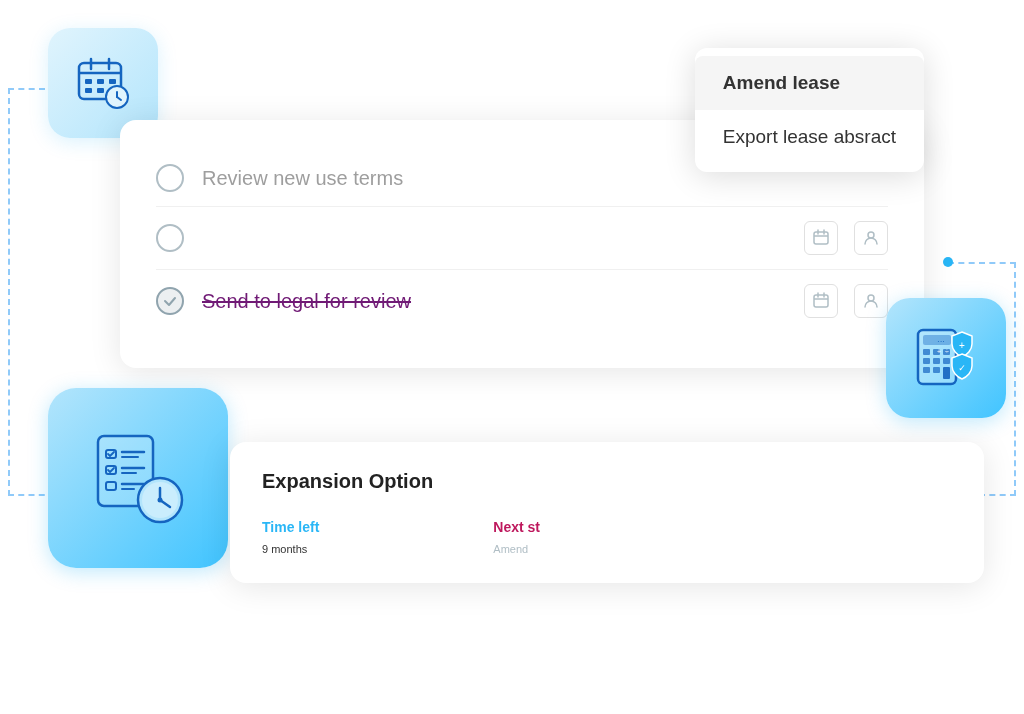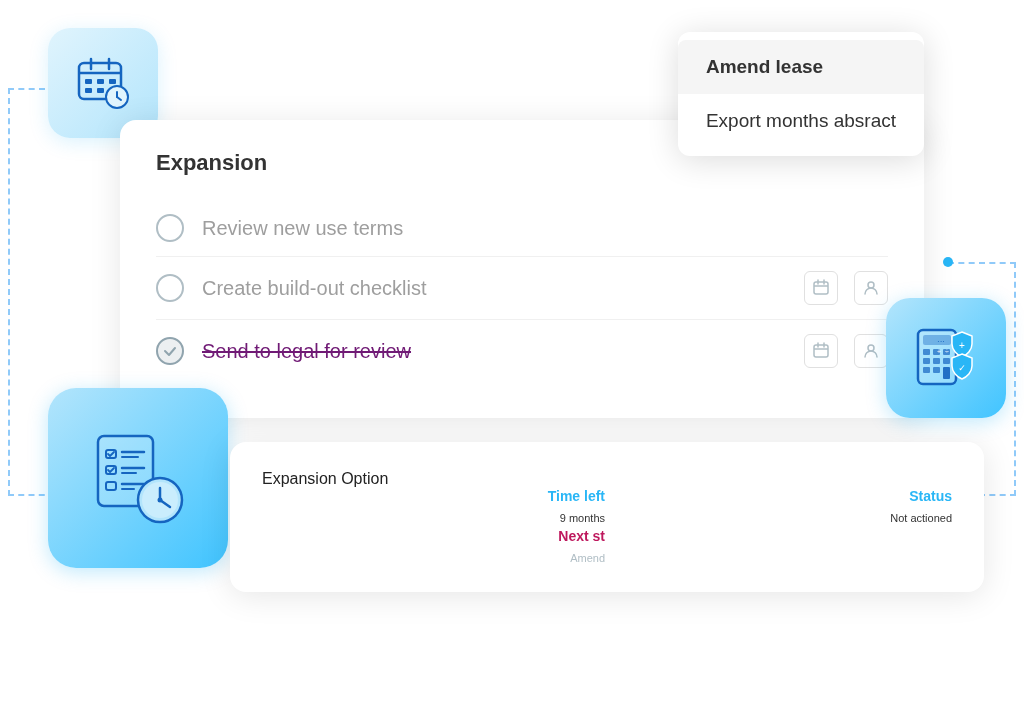--- a/index.html
+++ b/index.html
@@ -184,21 +184,21 @@
       display: flex;
       align-items: center;
       justify-content: center;
       color: #b0bec5;
       font-size: 16px;
     }
 
     
     .dropdown-menu {
       position: absolute;
-      top: 32px;
+      top: 48px;
       right: 100px;
       background: #ffffff;
       border-radius: 12px;
       box-shadow: 0 4px 32px rgba(0,0,0,0.14);
       padding: 8px 0;
       min-width: 220px;
       z-index: 10;
     }
 
     .dropdown-item {
@@ -219,31 +219,30 @@
       top: 442px;
       left: 230px;
       right: 40px;
       background: #ffffff;
       border-radius: 16px;
       box-shadow: 0 4px 32px rgba(0,0,0,0.10);
       padding: 28px 32px;
     }
 
     .info-card-title {
-      font-size: 16px;
-      font-weight: 400;
+      font-size: 20px;
+      font-weight: 700;
       color: #222;
-      margin-bottom: 0;
+      margin-bottom: 26px;
     }
 
     .info-table {
       display: grid;
-      grid-template-columns: repeat(2, 1fr);
+      grid-template-columns: repeat(3, 1fr);
       gap: 4px;
-      text-align: right;
     }
 
     .info-col-header {
       font-size: 14px;
       font-weight: 600;
       color: #29b6f6;
       margin-bottom: 8px;
     }
 
     .info-col-value {
@@ -303,33 +302,31 @@
       <rect x="12" y="35" width="7" height="5" rx="1" fill="#1565c0"></rect>
       <rect x="24" y="35" width="7" height="5" rx="1" fill="#1565c0"></rect>
 
       <circle cx="44" cy="44" r="11" fill="#e0f4fd" stroke="#1565c0" stroke-width="2"></circle>
       <line x1="44" y1="39" x2="44" y2="44" stroke="#1565c0" stroke-width="2" stroke-linecap="round"></line>
       <line x1="44" y1="44" x2="48" y2="47" stroke="#1565c0" stroke-width="2" stroke-linecap="round"></line>
     </svg>
   </div>
 
   <div class="main-card">
-    <div class="card-title">Expansion</div>
     <ul class="task-list">
 
       <li class="task-item">
         <div class="task-circle"></div>
         <span class="task-label">Review new use terms</span>
         <div class="task-icons">
         </div>
       </li>
 
       <li class="task-item">
         <div class="task-circle"></div>
-        <span class="task-label">Create build-out checklist</span>
         <div class="task-icons">
           <div class="task-icon-box">
             <svg width="18" height="18" viewBox="0 0 18 18" fill="none">
                 <rect x="2" y="3" width="14" height="12" rx="2" stroke="#b0bec5" stroke-width="1.5"></rect>
                 <line x1="2" y1="7" x2="16" y2="7" stroke="#b0bec5" stroke-width="1.5"></line>
                 <line x1="6" y1="1" x2="6" y2="5" stroke="#b0bec5" stroke-width="1.5" stroke-linecap="round"></line>
                 <line x1="12" y1="1" x2="12" y2="5" stroke="#b0bec5" stroke-width="1.5" stroke-linecap="round"></line>
               </svg>
           </div>
           <div class="task-icon-box">
@@ -363,21 +360,21 @@
                 <path d="M3 15c0-3.314 2.686-6 6-6s6 2.686 6 6" stroke="#b0bec5" stroke-width="1.5" stroke-linecap="round"></path>
               </svg>
           </div>
         </div>
       </li>
     </ul>
   </div>
 
   <div class="dropdown-menu">
     <div class="dropdown-item">Amend lease</div>
-    <div class="dropdown-item">Export months absract</div>
+    <div class="dropdown-item">Export lease absract</div>
   </div>
 
   <div class="icon-box-calculator">
     <svg class="svg-icon-md" viewBox="0 0 72 72" fill="none" xmlns="http://www.w3.org/2000/svg">
 
       <rect x="8" y="8" width="38" height="54" rx="5" stroke="#1565c0" stroke-width="2.5" fill="rgba(255,255,255,0.3)"></rect>
 
       <rect x="13" y="13" width="28" height="10" rx="2" fill="#1565c0" opacity="0.4"></rect>
       <text x="35" y="22" font-size="8" fill="#1565c0" text-anchor="end">···</text>
 
@@ -433,23 +430,19 @@
   </div>
 
   <div class="info-card">
     <div class="info-card-title">Expansion Option</div>
     <div class="info-table">
       <div>
         <div class="info-col-header">Time left</div>
         <div class="info-col-value">9 months</div>
       </div>
       <div>
-        <div class="info-col-header">Status</div>
-        <div class="info-col-value">Not actioned</div>
-      </div>
-      <div>
         <div class="info-col-header" style="color:#be185d;">Next st</div>
         <div class="info-col-value" style="color:#b0bec5;">Amend</div>
       </div>
     </div>
   </div>
 
 </div>
 
 </body></html>

